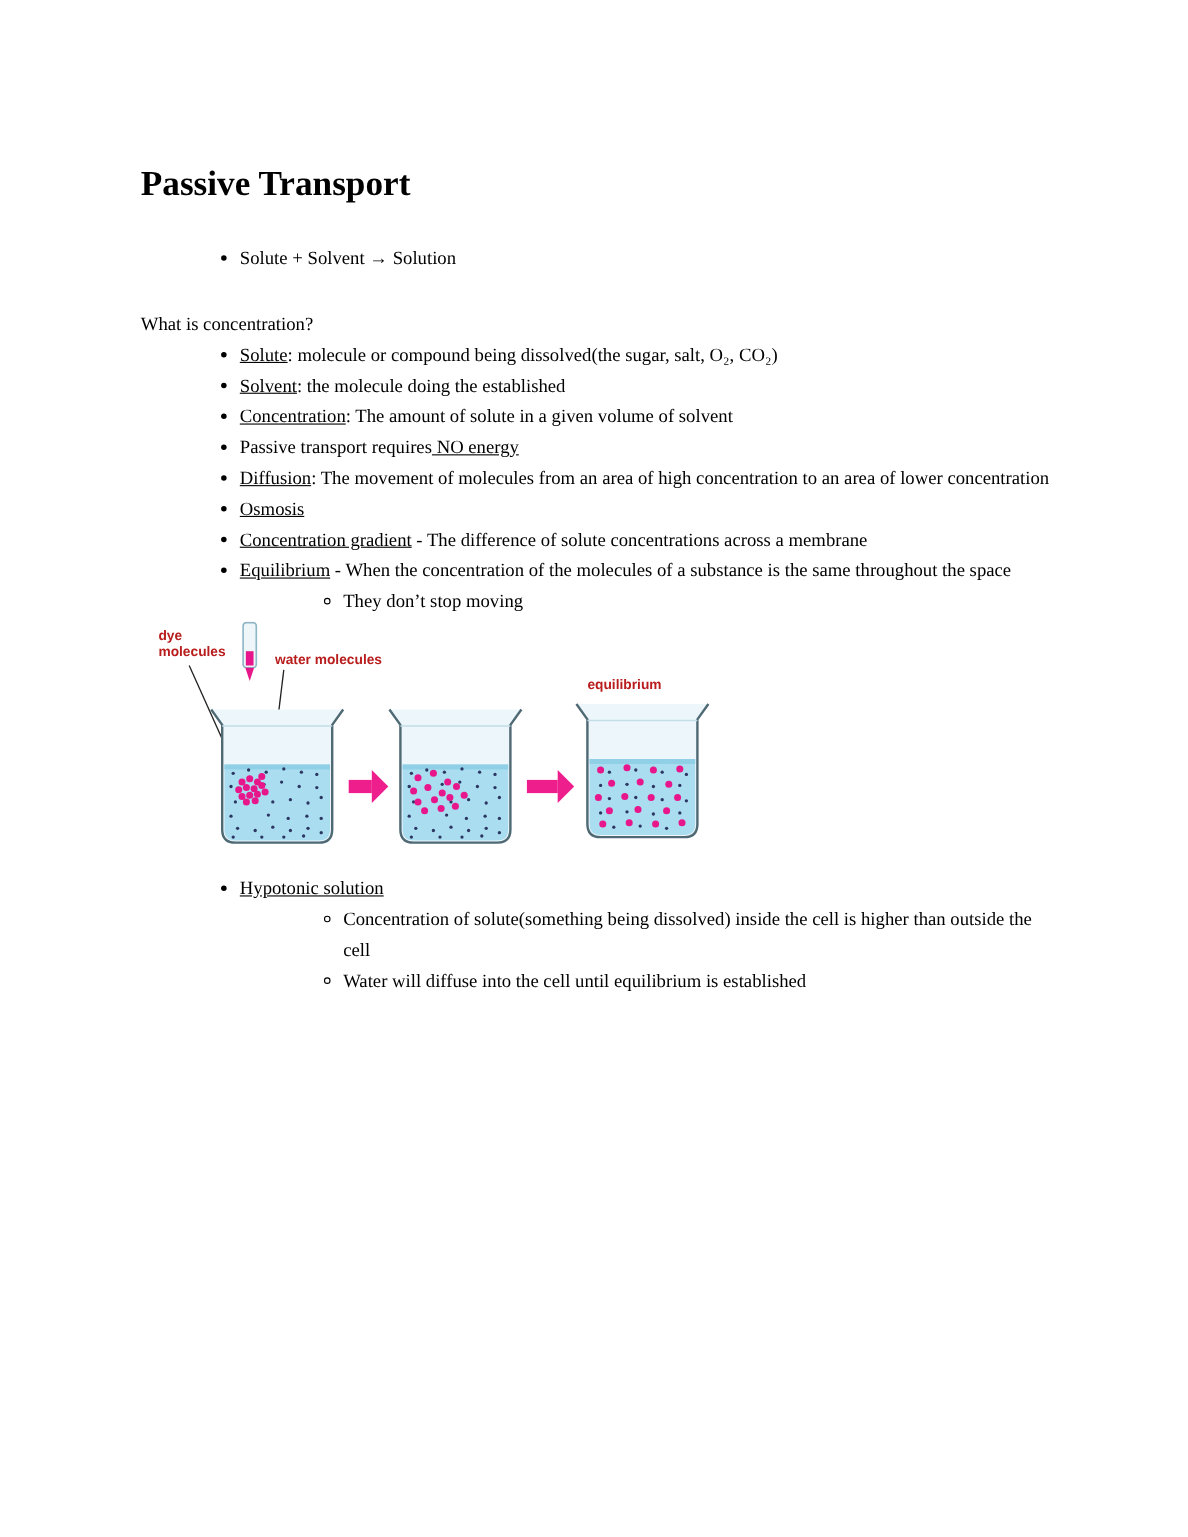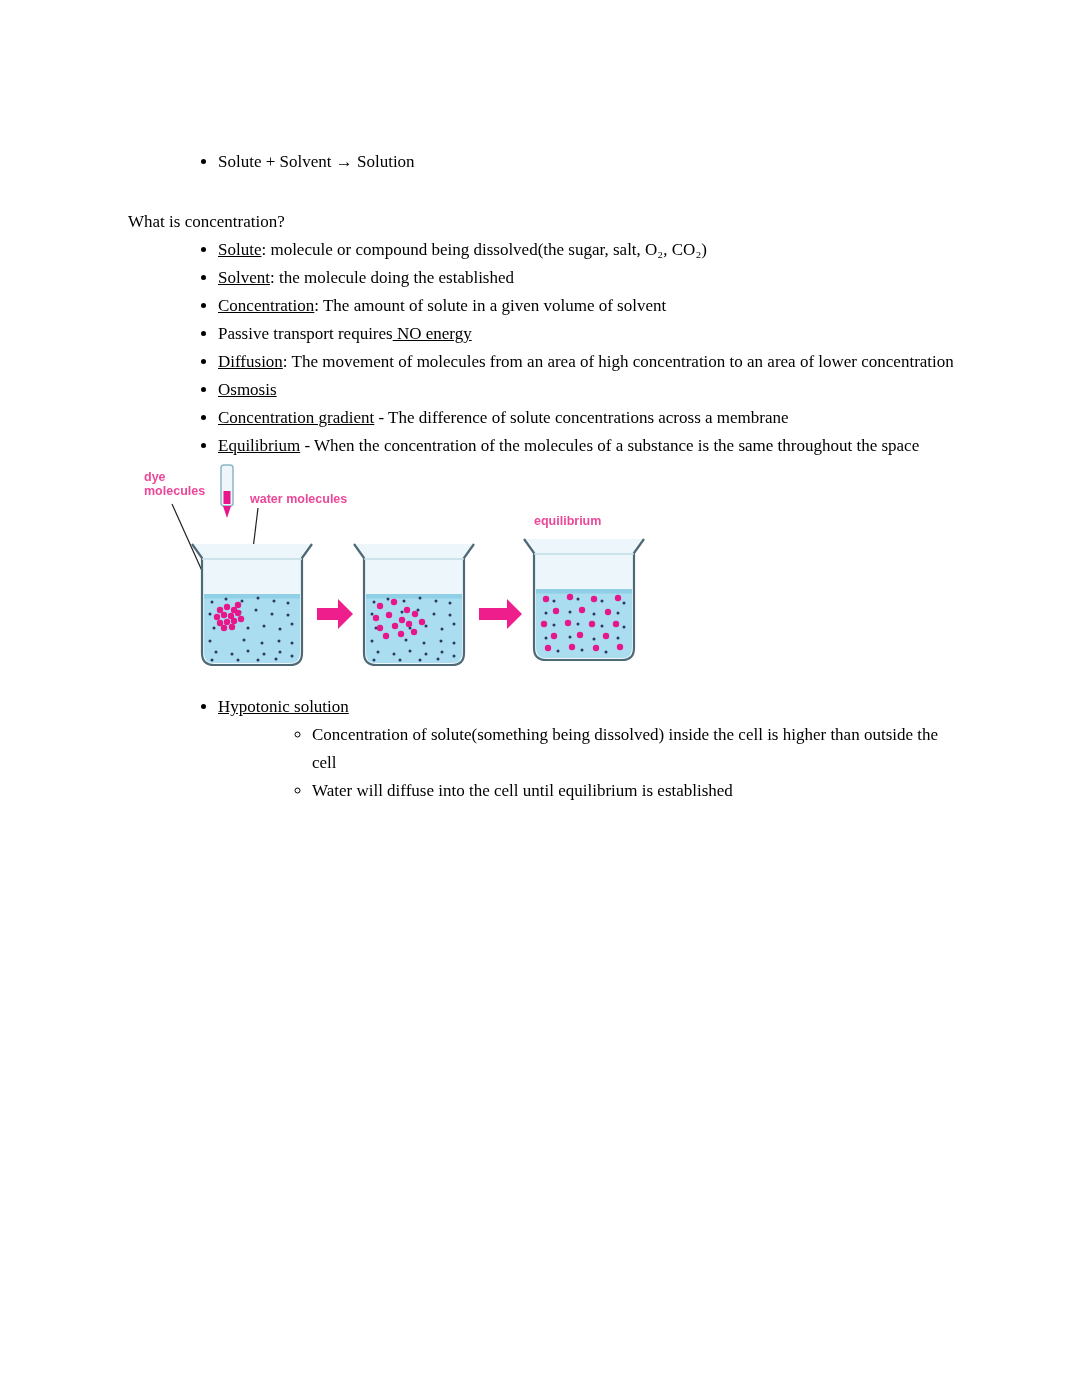--- a/index.html
+++ b/index.html
@@ -14,31 +14,32 @@
   ul { margin:0; }
   ul.l1 { list-style:disc outside; padding-left:62px; }
   ul.l2 { list-style:circle outside; padding-left:66px; }
   ul.l1 > li, ul.l2 > li { line-height:28px;margin-left:28px; }
   ul.intro { margin-bottom:32px; }
   .term { font-weight:normal; text-decoration:underline; }
   .diagram { position:relative; width:560px; height:215px; margin:4px 0 14px 14px; }
   .diagram svg { position:absolute; left:0; top:0; }
   .dlabel {
     position:absolute; font-family:"Liberation Sans", sans-serif;
-    font-weight:bold; font-size:12.5px; line-height:14px; color:#ec4899;
+    font-weight:bold; font-size:12.5px; line-height:14px; color:#b91c1c;
   }
   .dlabel.dye   { left:2px;   top:6px;  width:66px; }
   .dlabel.water { left:108px; top:28px; width:130px; }
   .dlabel.eq    { left:392px; top:50px; width:130px; }
 </style>
 </head>
 <body>
 
 <div class="page">
 
+  <h1 class="title">Passive Transport</h1>
 
   <ul class="l1 intro">
     <li><span>Solute + Solvent → Solution</span></li>
   </ul>
 
   <div class="question">What is concentration?</div>
 
   <ul class="l1">
     <li><span></span><span class="term">Solute</span><span>: molecule or compound being dissolved(the sugar, salt, O₂, CO₂)</span></li>
 
@@ -50,20 +51,23 @@
 
     <li><span></span><span class="term">Diffusion</span><span>: The movement of molecules from an area of high concentration to an area of lower concentration</span></li>
 
     <li><span></span><span class="term">Osmosis</span><span></span>
     </li>
 
     <li><span></span><span class="term">Concentration gradient</span><span> - The difference of solute concentrations across a membrane</span>
     </li>
 
     <li><span></span><span class="term">Equilibrium</span><span> - When the concentration of the molecules of a substance is the same throughout the space</span>
+      <ul class="l2">
+        <li><span>They don’t stop moving</span></li>
+      </ul>
     </li>
   </ul>
 
   <div class="diagram">
     <svg width="560" height="215" viewBox="0 0 560 215">
       <defs>
         <g id="beakerShape">
           <path d="M0,0 L10,14 L10,109 Q10,121 22,121 L98,121 Q110,121 110,109 L110,14 L120,0" fill="#edf7fb" stroke="#4f6a74" stroke-width="2.2" stroke-linejoin="round"></path>
           <line x1="10" y1="15" x2="110" y2="15" stroke="#c2dde6" stroke-width="1.5"></line>
           <path d="M12,50 L12,109 Q12,119 22,119 L98,119 Q108,119 108,109 L108,50 Z" fill="#a9ddef"></path>

